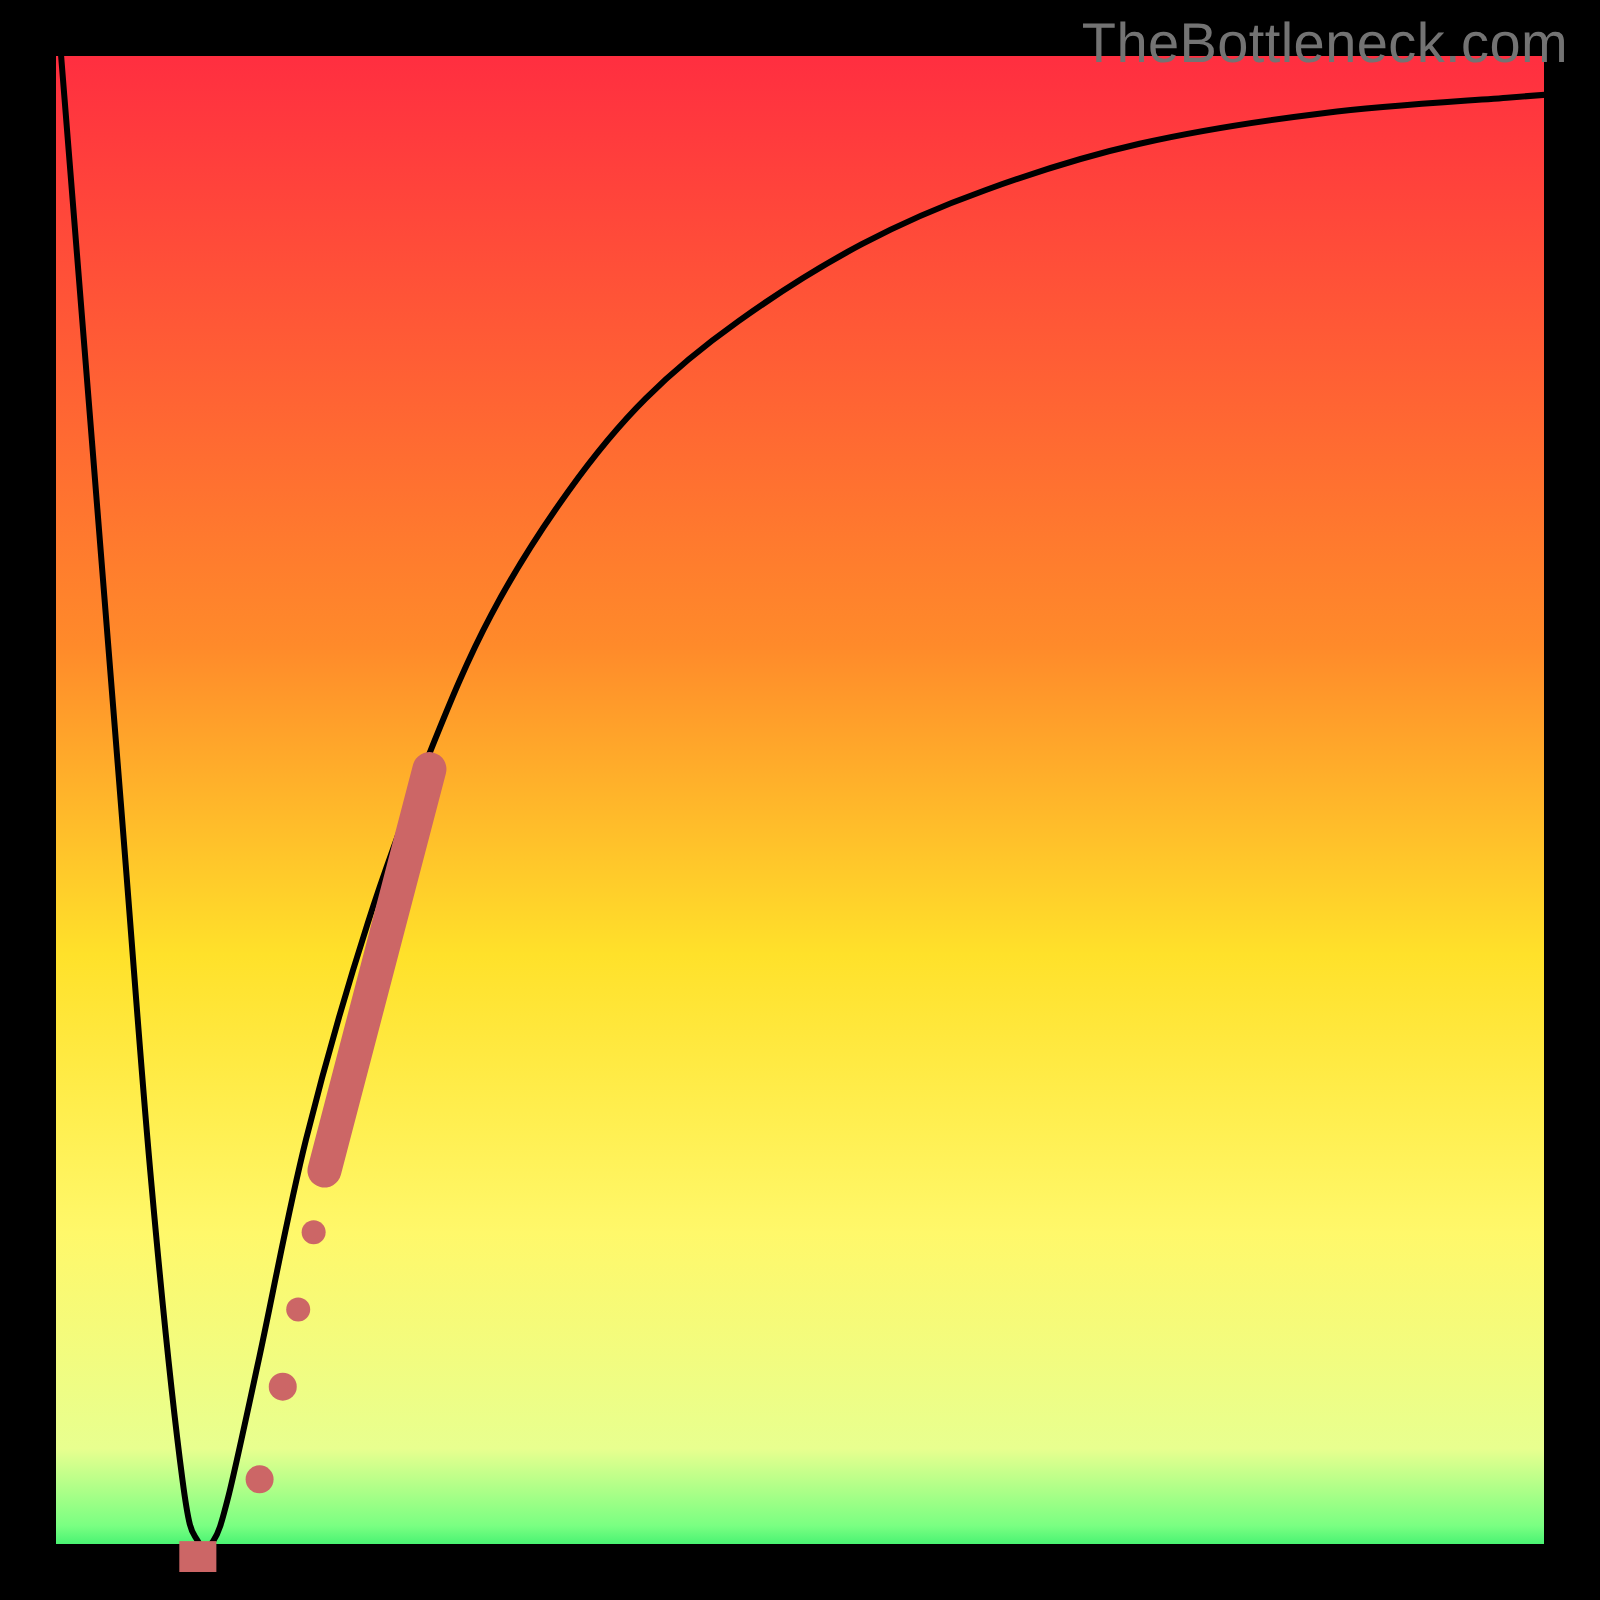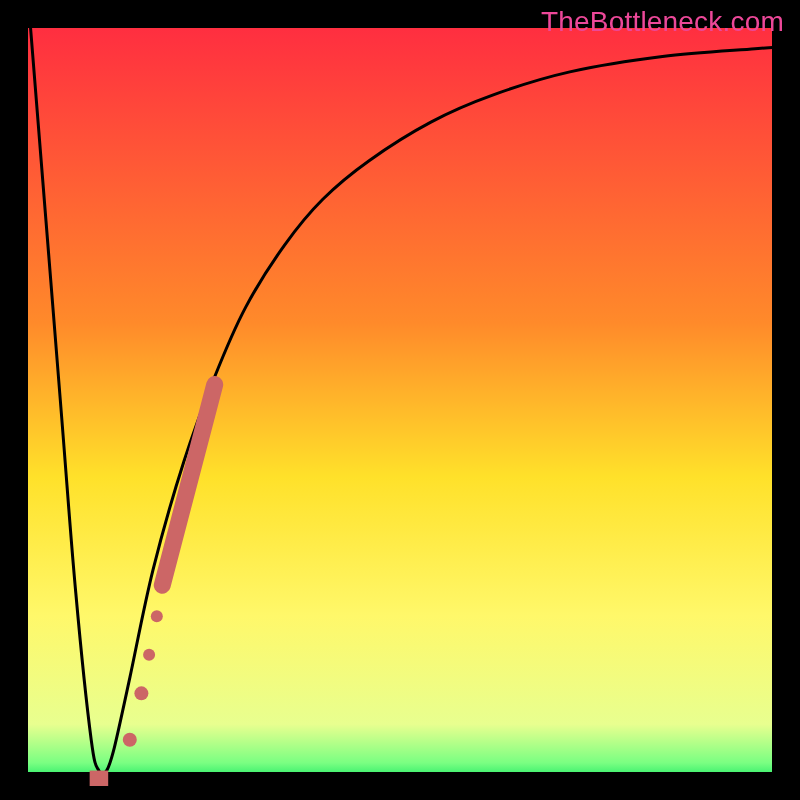--- a/index.html
+++ b/index.html
@@ -11,21 +11,21 @@
     width: 800px;
     height: 800px;
     position: relative;
   }
   .watermark {
     position: absolute;
     top: 6px;
     right: 16px;
     font-family: Arial, Helvetica, sans-serif;
     font-size: 28px;
-    color: #ec4899;
+    color: #737373;
     letter-spacing: 0.2px;
     z-index: 5;
   }
   svg { display: block; }
 </style>
 </head>
 <body>
 
 <div class="chart-wrap">
   <div class="watermark">TheBottleneck.com</div>

